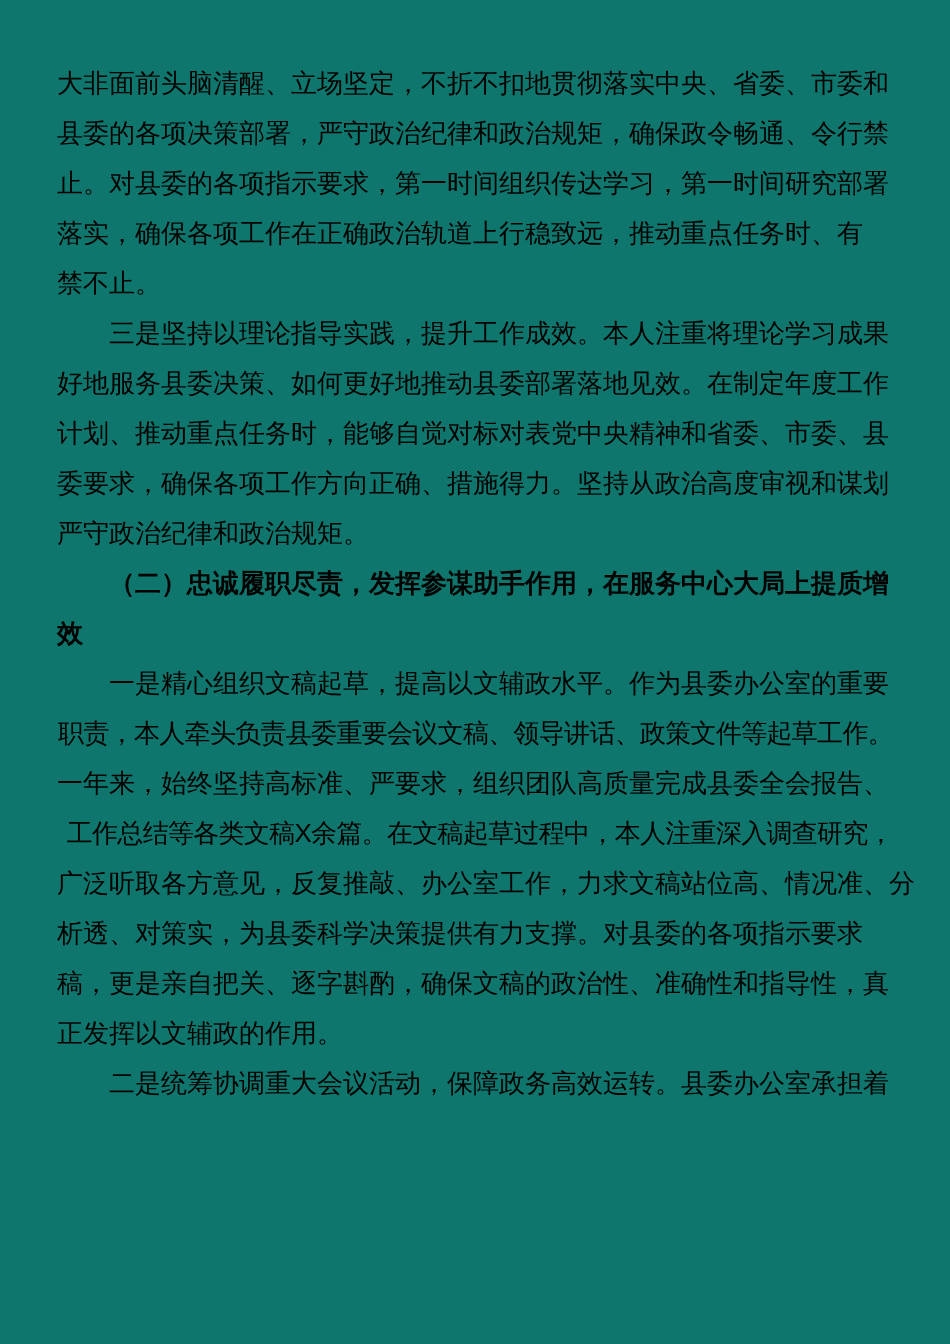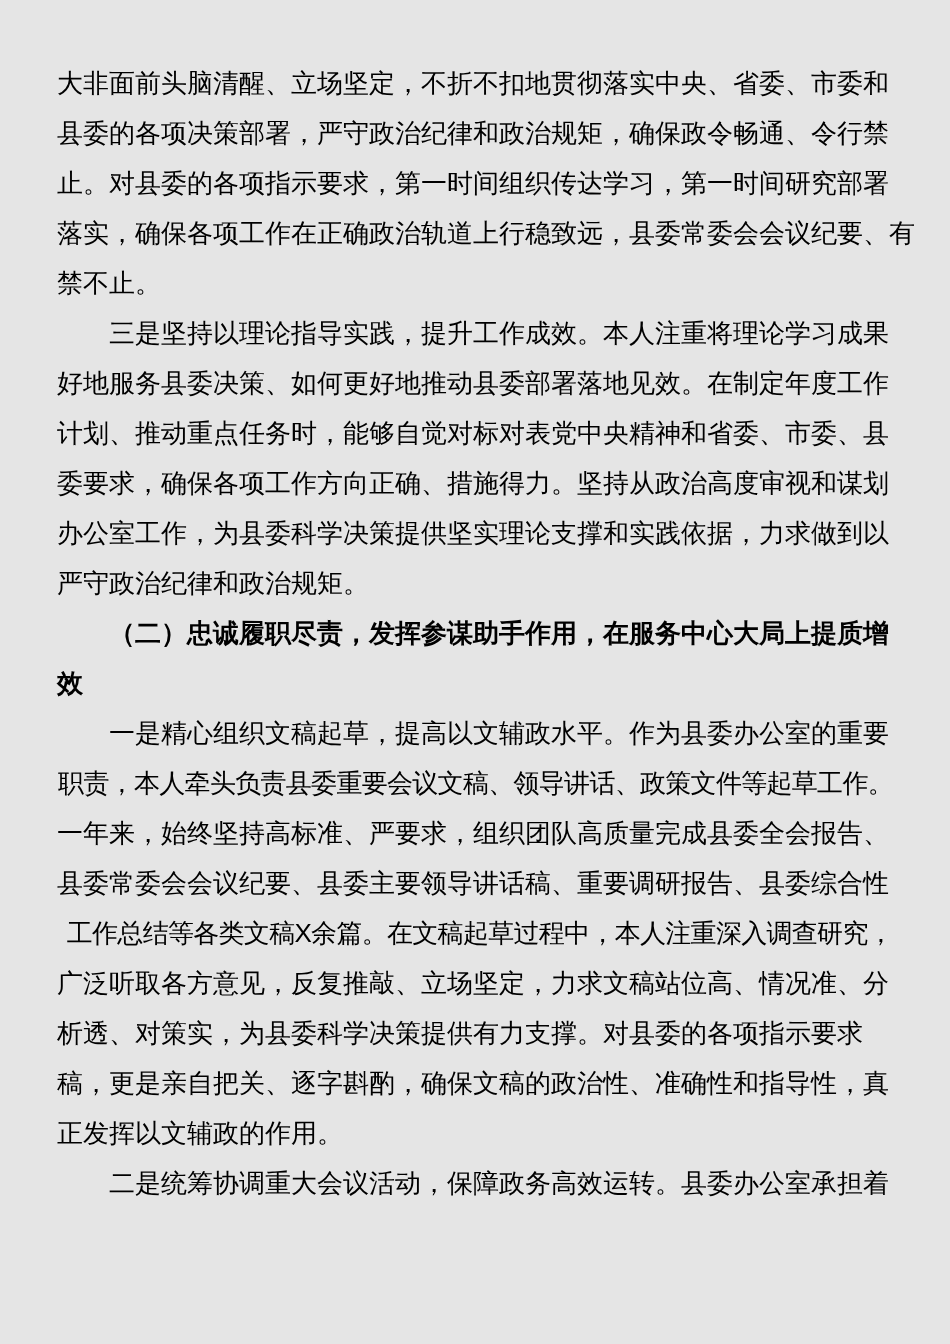--- a/index.html
+++ b/index.html
@@ -4,21 +4,21 @@
 <style>
   html, body {
     margin: 0;
     padding: 0;
     background: #ffffff;
   }
   .page {
     position: relative;
     width: 950px;
     height: 1344px;
-    background: #e5e5e5;
+    background: #0f766e;
     overflow: hidden;
     font-family: "Liberation Sans", "DejaVu Sans", sans-serif;
     color: #000000;
   }
   .text-block {
     position: absolute;
     left: 57px;
     top: 58px;
     width: 836px;
   }
@@ -48,42 +48,40 @@
 </style>
 </head>
 <body>
 
 <div class="page">
   <div class="text-block" id="doc-root">
       <div class="paragraph">
         <div class="line">大非面前头脑清醒、立场坚定，不折不扣地贯彻落实中央、省委、市委和</div>
         <div class="line">县委的各项决策部署，严守政治纪律和政治规矩，确保政令畅通、令行禁</div>
         <div class="line">止。对县委的各项指示要求，第一时间组织传达学习，第一时间研究部署</div>
-        <div class="line">落实，确保各项工作在正确政治轨道上行稳致远，县委常委会会议纪要、有</div>
+        <div class="line">落实，确保各项工作在正确政治轨道上行稳致远，推动重点任务时、有</div>
         <div class="line">禁不止。</div>
       </div>
       <div class="paragraph">
         <div class="line indent">三是坚持以理论指导实践，提升工作成效。本人注重将理论学习成果</div>
         <div class="line">好地服务县委决策、如何更好地推动县委部署落地见效。在制定年度工作</div>
         <div class="line">计划、推动重点任务时，能够自觉对标对表党中央精神和省委、市委、县</div>
         <div class="line">委要求，确保各项工作方向正确、措施得力。坚持从政治高度审视和谋划</div>
-        <div class="line">办公室工作，为县委科学决策提供坚实理论支撑和实践依据，力求做到以</div>
         <div class="line">严守政治纪律和政治规矩。</div>
       </div>
       <div class="paragraph heading">
         <div class="line indent">（二）忠诚履职尽责，发挥参谋助手作用，在服务中心大局上提质增</div>
         <div class="line">效</div>
       </div>
       <div class="paragraph">
         <div class="line indent">一是精心组织文稿起草，提高以文辅政水平。作为县委办公室的重要</div>
         <div class="line squeeze">职责，本人牵头负责县委重要会议文稿、领导讲话、政策文件等起草工作。</div>
         <div class="line">一年来，始终坚持高标准、严要求，组织团队高质量完成县委全会报告、</div>
-        <div class="line">县委常委会会议纪要、县委主要领导讲话稿、重要调研报告、县委综合性</div>
         <div class="line squeeze">工作总结等各类文稿X余篇。在文稿起草过程中，本人注重深入调查研究，</div>
-        <div class="line">广泛听取各方意见，反复推敲、立场坚定，力求文稿站位高、情况准、分</div>
+        <div class="line">广泛听取各方意见，反复推敲、办公室工作，力求文稿站位高、情况准、分</div>
         <div class="line">析透、对策实，为县委科学决策提供有力支撑。对县委的各项指示要求</div>
         <div class="line">稿，更是亲自把关、逐字斟酌，确保文稿的政治性、准确性和指导性，真</div>
         <div class="line">正发挥以文辅政的作用。</div>
       </div>
       <div class="paragraph">
         <div class="line indent">二是统筹协调重大会议活动，保障政务高效运转。县委办公室承担着</div>
       </div>
     </div>
 </div>
 

